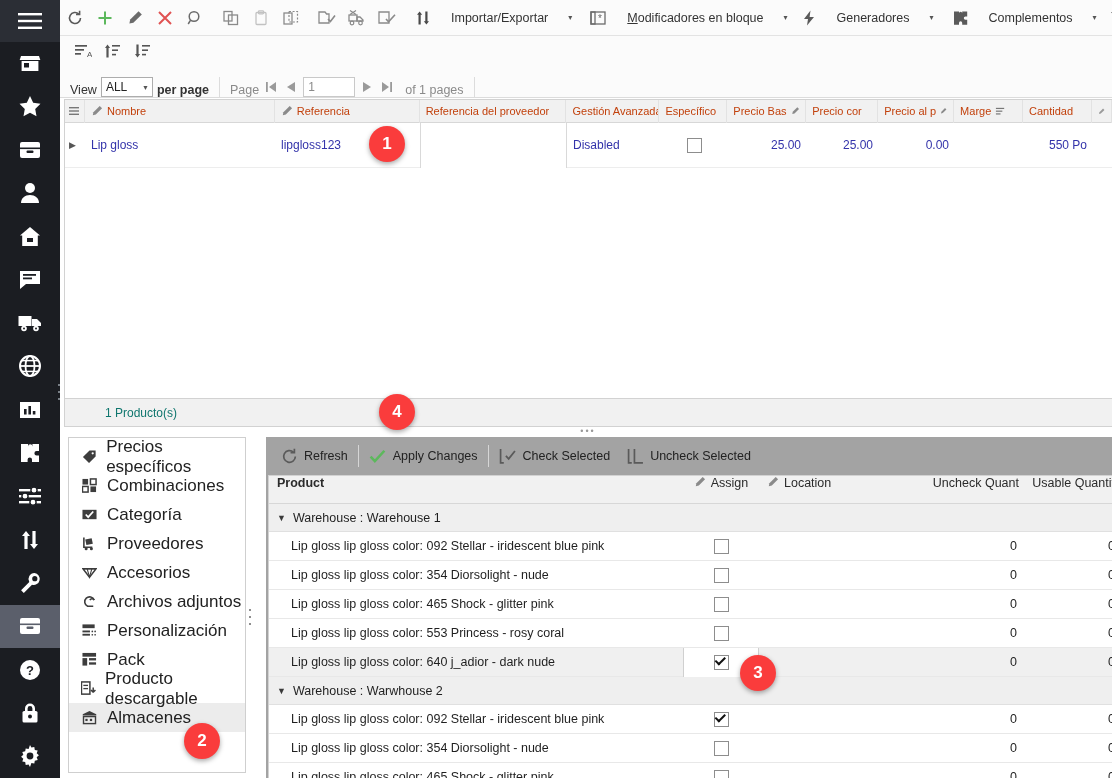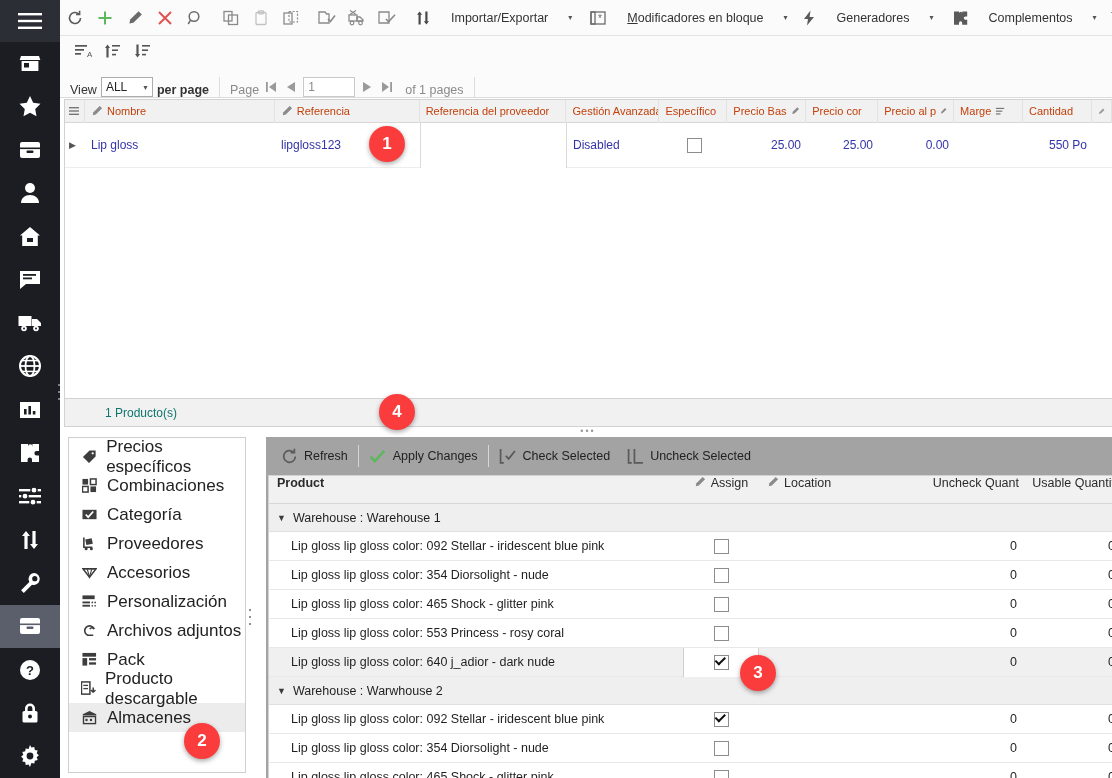--- a/index.html
+++ b/index.html
@@ -697,39 +697,39 @@
           <path d="M1 4h14l-7 9z" fill="none" stroke="#3d3d3d" stroke-width="1.6"></path>
           <path d="M1 4h14" stroke="#3d3d3d" stroke-width="1.4"></path>
           <path d="M5.5 4l2.5 9 2.5-9" stroke="#3d3d3d" stroke-width="1.1" fill="none"></path>
         </svg>
     </span>
     <span>Accesorios</span>
   </div>
   <div class="tab-row">
     <span class="tab-ico">
       <svg width="15" height="15" viewBox="0 0 16 16">
+          <path d="M13 6.5A5.2 5.2 0 1 0 6 13h6" fill="none" stroke="#3d3d3d" stroke-width="1.7"></path>
+          <path d="M13 6.5a2.6 2.6 0 0 0-4.6 0" fill="none" stroke="#3d3d3d" stroke-width="1.7"></path>
+        </svg>
+    </span>
+    <span>Archivos adjuntos</span>
+  </div>
+  <div class="tab-row">
+    <span class="tab-ico">
+      <svg width="15" height="15" viewBox="0 0 16 16">
           <rect x="0.5" y="1.5" width="13" height="4" fill="#3d3d3d"></rect>
           <rect x="0.5" y="8" width="8" height="2" fill="#3d3d3d"></rect>
           <rect x="0.5" y="11.5" width="8" height="2" fill="#3d3d3d"></rect>
           <circle cx="11" cy="9" r="0.9" fill="#3d3d3d"></circle>
           <circle cx="14" cy="9" r="0.9" fill="#3d3d3d"></circle>
           <circle cx="11" cy="12.5" r="0.9" fill="#3d3d3d"></circle>
           <circle cx="14" cy="12.5" r="0.9" fill="#3d3d3d"></circle>
         </svg>
     </span>
     <span>Personalización</span>
-  </div>
-  <div class="tab-row">
-    <span class="tab-ico">
-      <svg width="15" height="15" viewBox="0 0 16 16">
-          <path d="M13 6.5A5.2 5.2 0 1 0 6 13h6" fill="none" stroke="#3d3d3d" stroke-width="1.7"></path>
-          <path d="M13 6.5a2.6 2.6 0 0 0-4.6 0" fill="none" stroke="#3d3d3d" stroke-width="1.7"></path>
-        </svg>
-    </span>
-    <span>Archivos adjuntos</span>
   </div>
   <div class="tab-row">
     <span class="tab-ico">
       <svg width="15" height="15" viewBox="0 0 16 16">
           <rect x="0.5" y="1" width="14.5" height="4" fill="#3d3d3d"></rect>
           <rect x="0.5" y="6.5" width="5" height="8" fill="#3d3d3d"></rect>
           <rect x="7.5" y="6.5" width="7.5" height="2.5" fill="#3d3d3d"></rect>
           <rect x="7.5" y="11" width="7.5" height="2.5" fill="#3d3d3d"></rect>
         </svg>
     </span>

